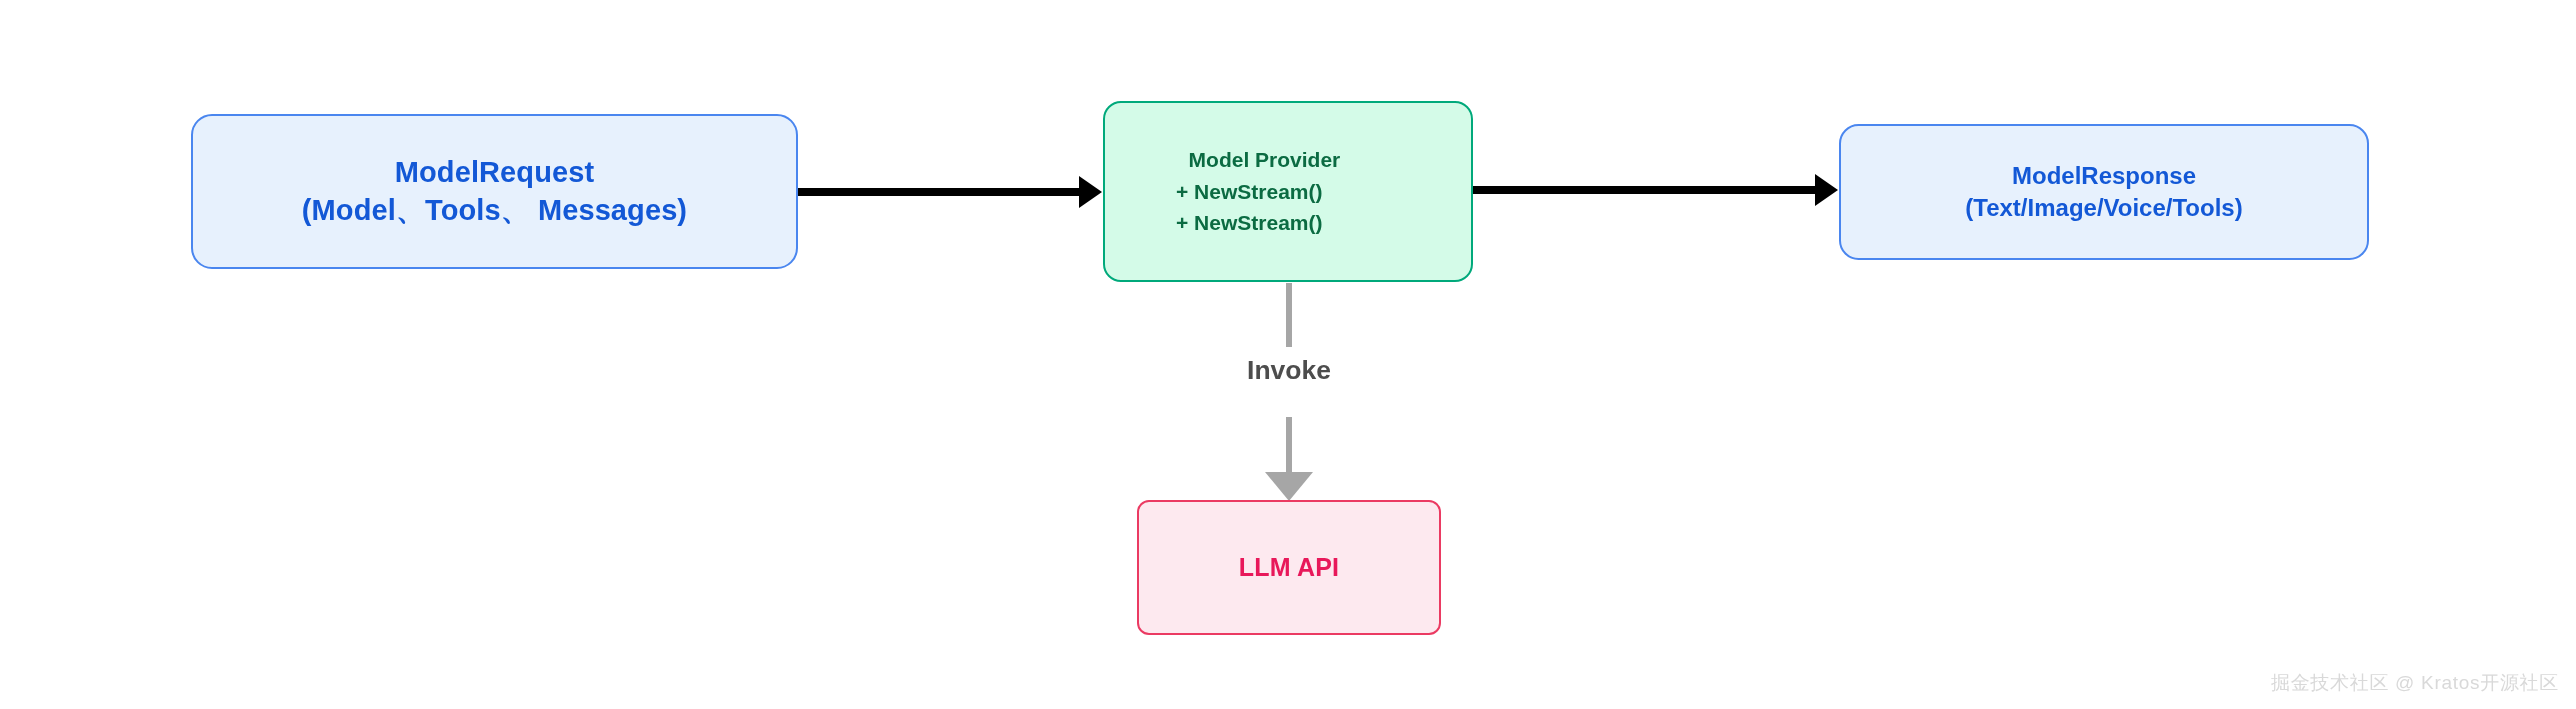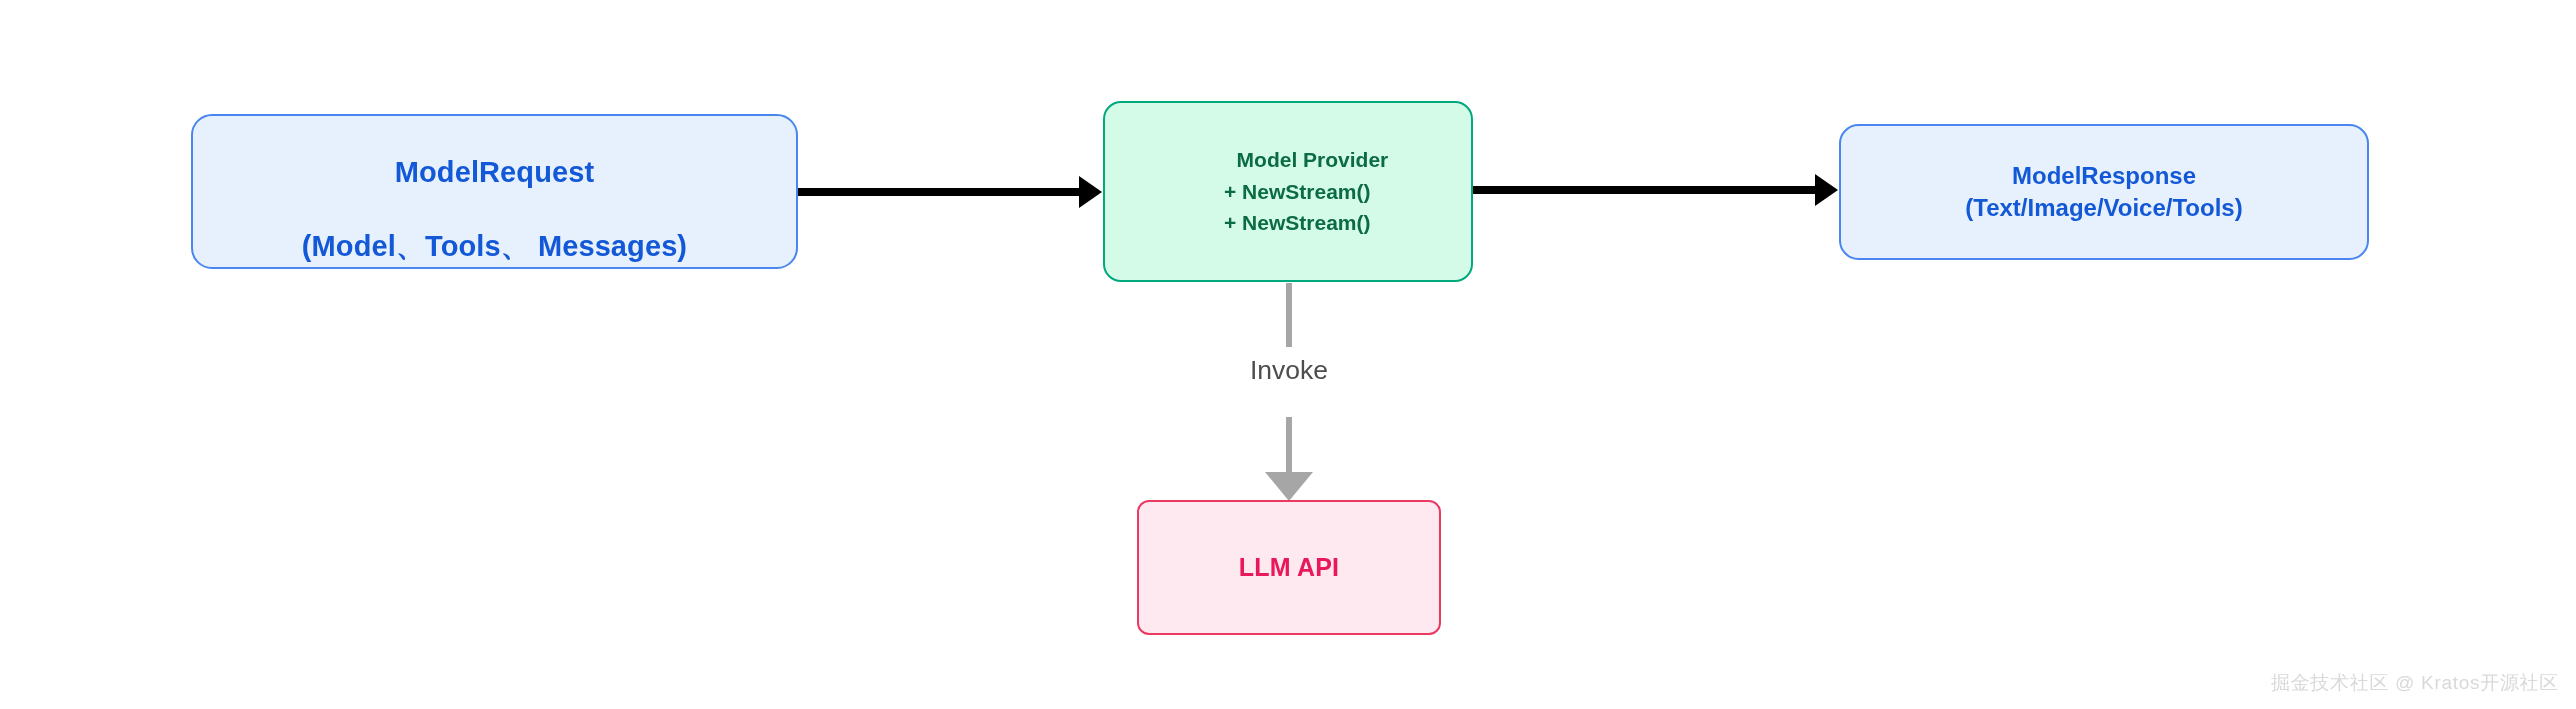--- a/index.html
+++ b/index.html
@@ -37,35 +37,34 @@
     background: #e7f1fd;
     border: 2.8px solid #4a86ef;
     border-radius: 21px;
   }
   #node-model-request .line {
     color: #1358d6;
     font-size: 29px;
     font-weight: 700;
     letter-spacing: 0.1px;
     line-height: 1.28;
-    margin-top: 36px;
   }
 
   
   #node-model-provider {
     left: 1103px;
     top: 101px;
     width: 370px;
     height: 181px;
     background: #d4fbe8;
     border: 2.8px solid #00a97b;
     border-radius: 18px;
     align-items: flex-start;
     justify-content: center;
-    padding-left: 119px;
+    padding-left: 71px;
   }
   #node-model-provider .line {
     color: #0b6b42;
     font-size: 21px;
     font-weight: 600;
     line-height: 1.52;
     text-align: left;
     white-space: nowrap;
   }
   #node-model-provider .line.title {
@@ -160,21 +159,21 @@
     border-top: 29px solid #a6a6a6;
   }
   #invoke-label {
     position: absolute;
     left: 1159px;
     top: 355px;
     width: 260px;
     text-align: center;
     color: #4d4d4d;
     font-size: 26.5px;
-    font-weight: 400;
+    font-weight: 700;
   }
 
   
   #watermark {
     position: absolute;
     right: 17px;
     top: 670px;
     color: #d9d9d9;
     font-size: 19px;
     font-weight: 400;

